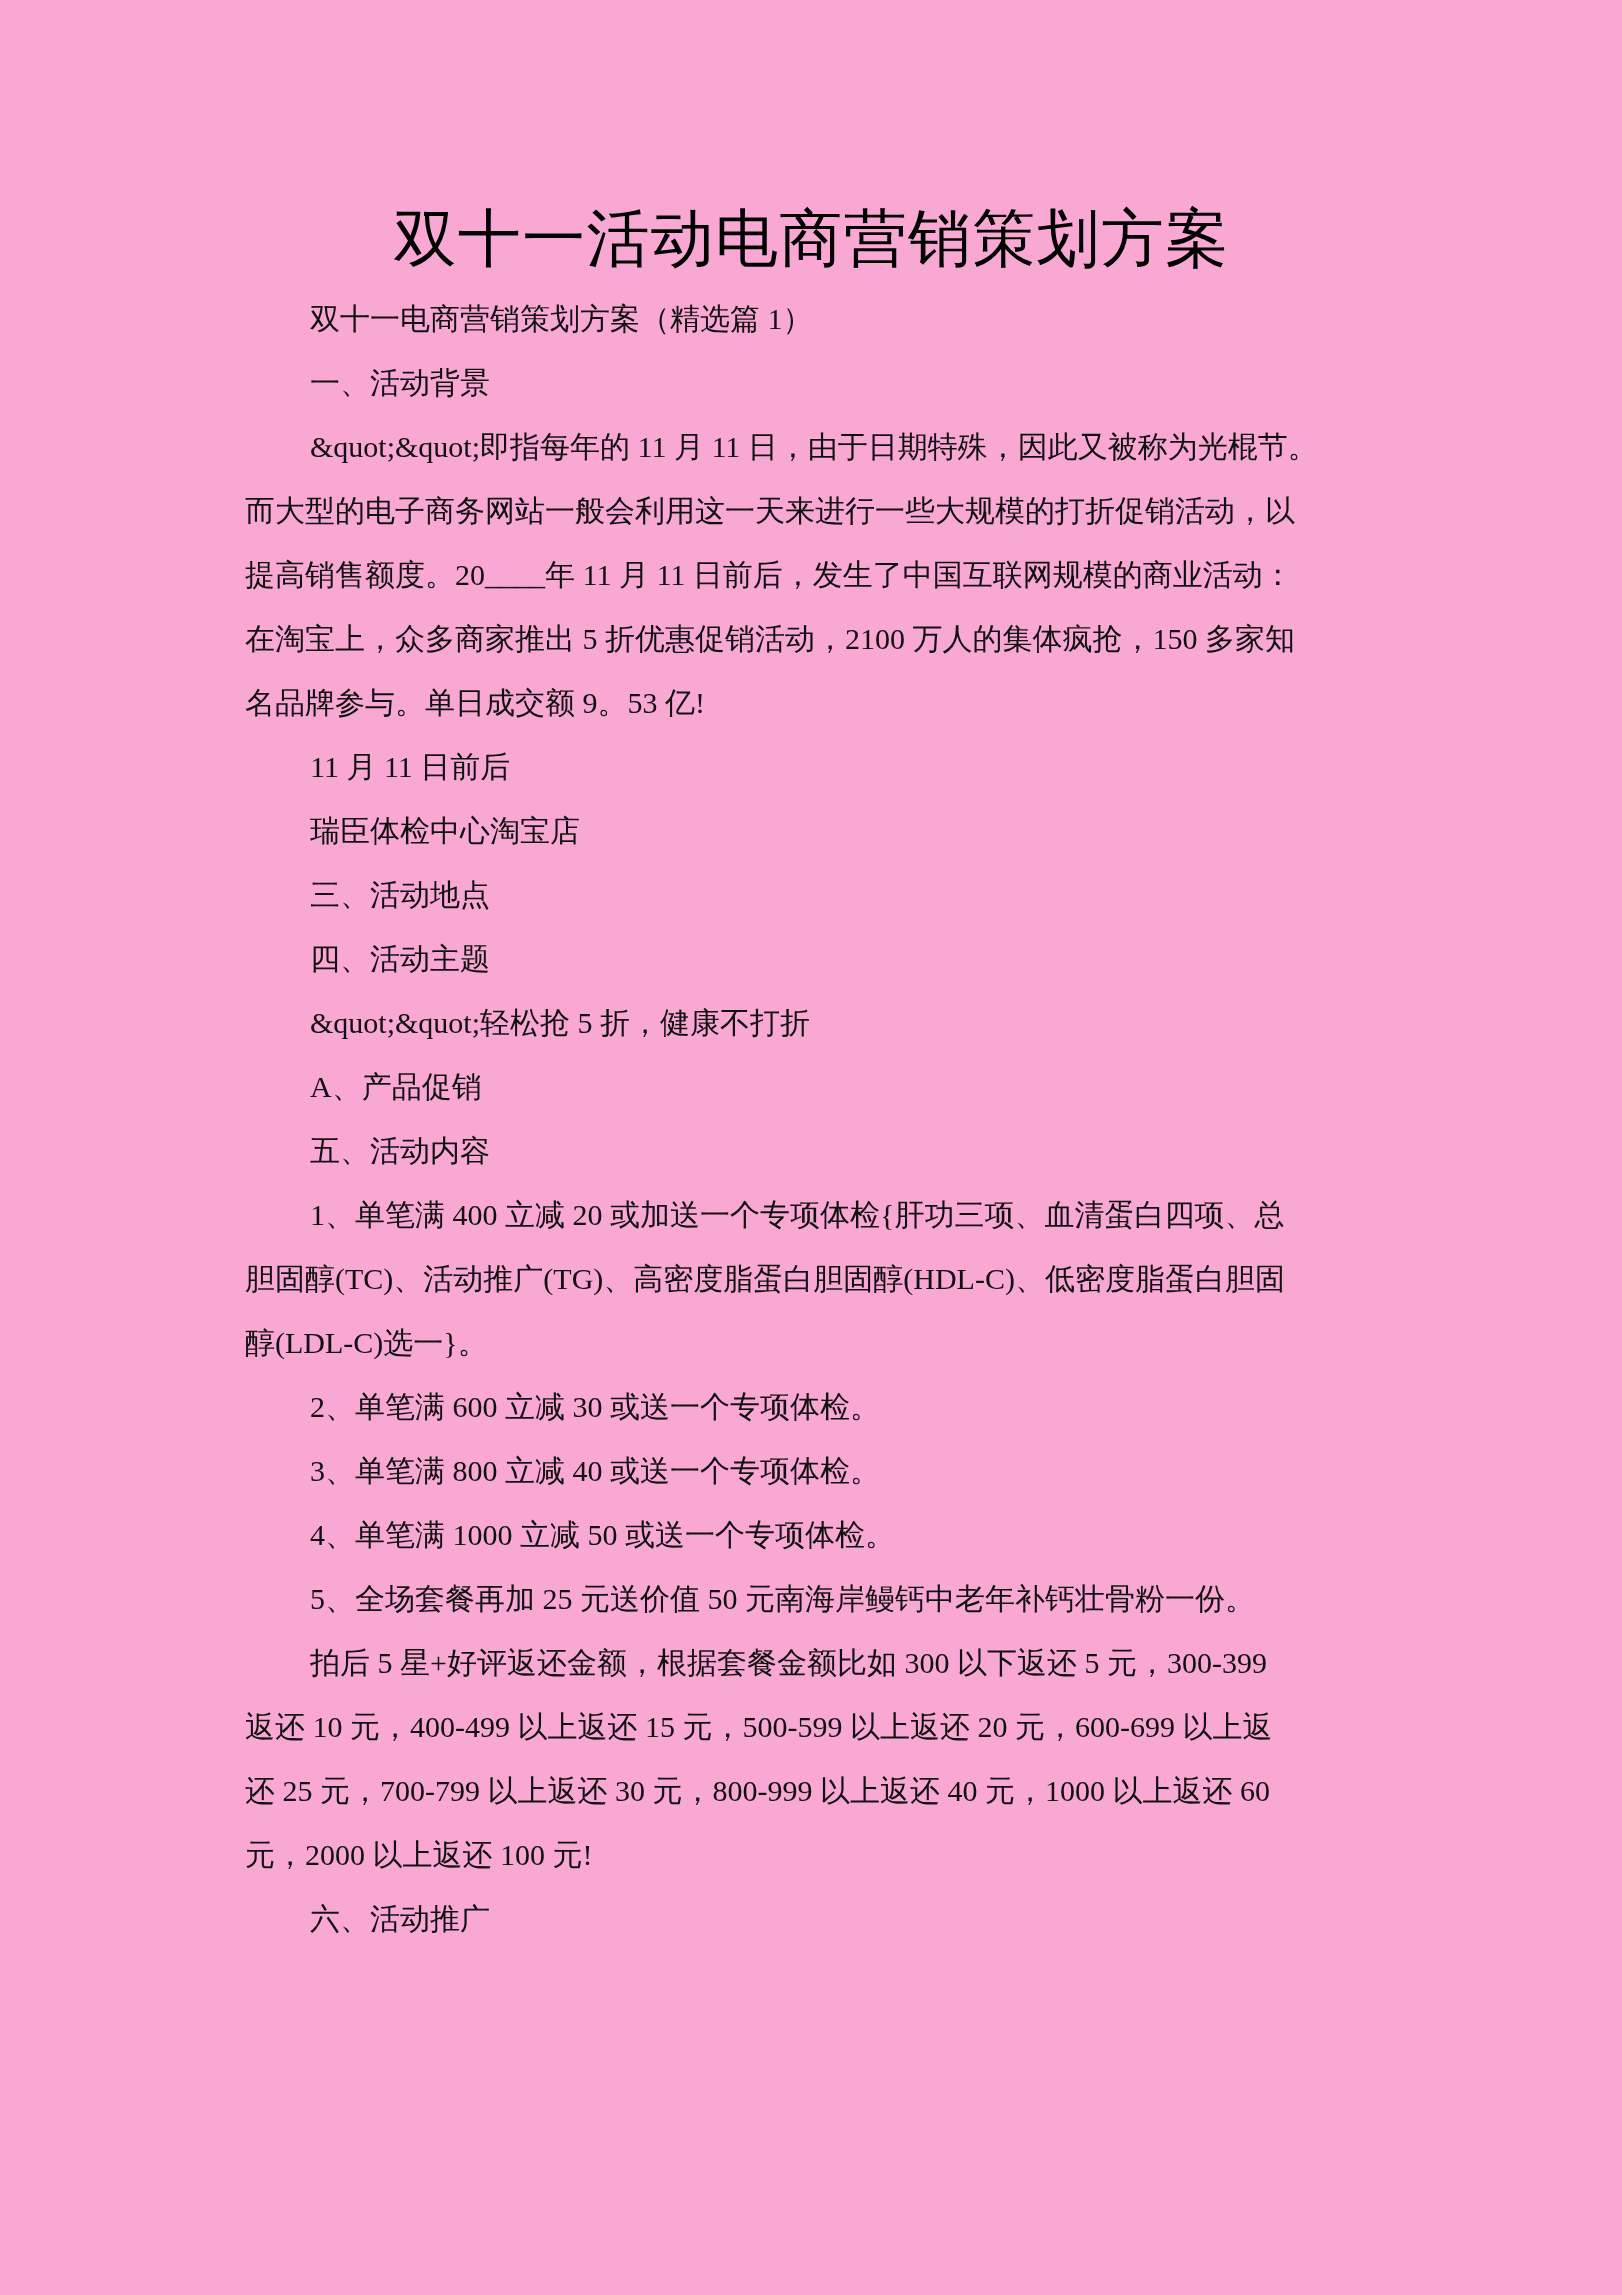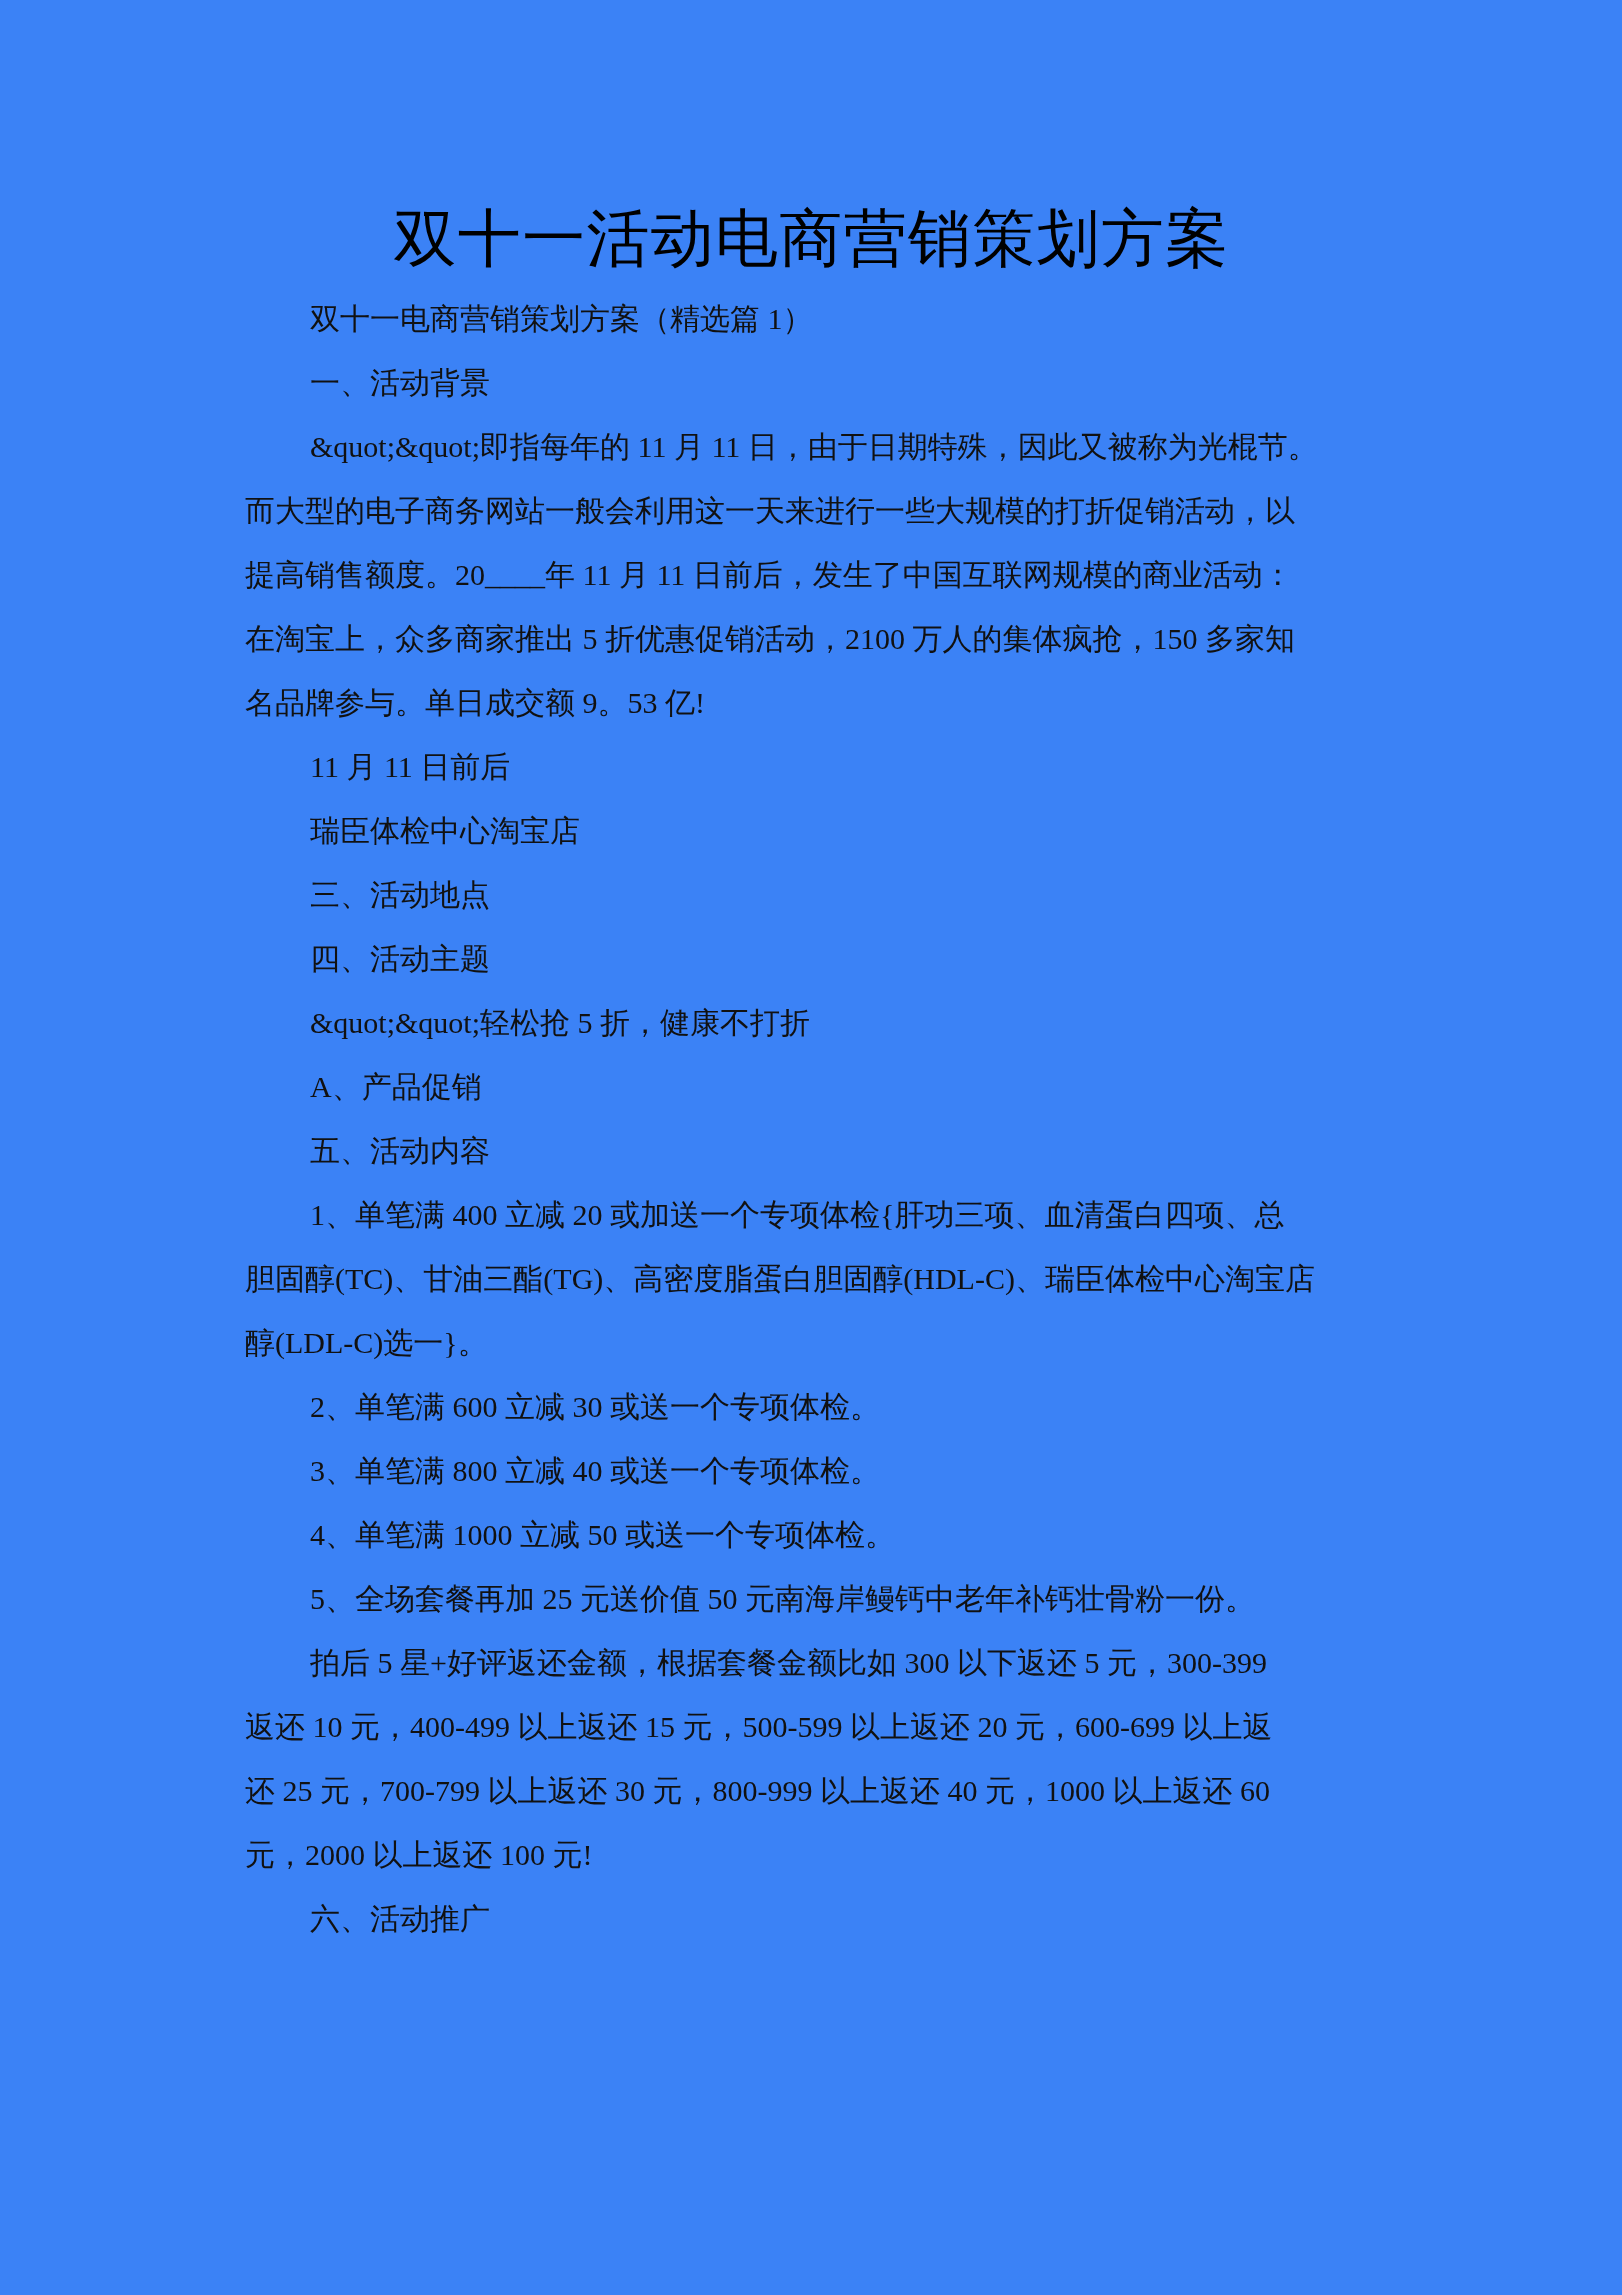--- a/index.html
+++ b/index.html
@@ -13,21 +13,21 @@
       position: relative;
       overflow: hidden;
       font-family: "DejaVu Serif", "Liberation Serif", serif;
       color: #111111;
     }
     .page {
       position: absolute;
       left: 0; top: 0;
       width: 1623px;
       height: 2295px;
-      background: #3b82f6;
+      background: #f9a8d4;
     }
     .title {
       position: absolute;
       left: 0;
       width: 1623px;
       top: 196px;
       text-align: center;
       font-size: 63px;
       line-height: 85px;
       letter-spacing: 1.3px;
@@ -85,21 +85,21 @@
         <span class="line indent">&amp;quot;&amp;quot;轻松抢 5 折，健康不打折</span>
       </div>
       <div class="p">
         <span class="line indent">A、产品促销</span>
       </div>
       <div class="p">
         <span class="line indent">五、活动内容</span>
       </div>
       <div class="p">
         <span class="line indent">1、单笔满 400 立减 20 或加送一个专项体检{肝功三项、血清蛋白四项、总</span>
-        <span class="line">胆固醇(TC)、甘油三酯(TG)、高密度脂蛋白胆固醇(HDL-C)、瑞臣体检中心淘宝店</span>
+        <span class="line">胆固醇(TC)、活动推广(TG)、高密度脂蛋白胆固醇(HDL-C)、低密度脂蛋白胆固</span>
         <span class="line">醇(LDL-C)选一}。</span>
       </div>
       <div class="p">
         <span class="line indent">2、单笔满 600 立减 30 或送一个专项体检。</span>
       </div>
       <div class="p">
         <span class="line indent">3、单笔满 800 立减 40 或送一个专项体检。</span>
       </div>
       <div class="p">
         <span class="line indent">4、单笔满 1000 立减 50 或送一个专项体检。</span>

